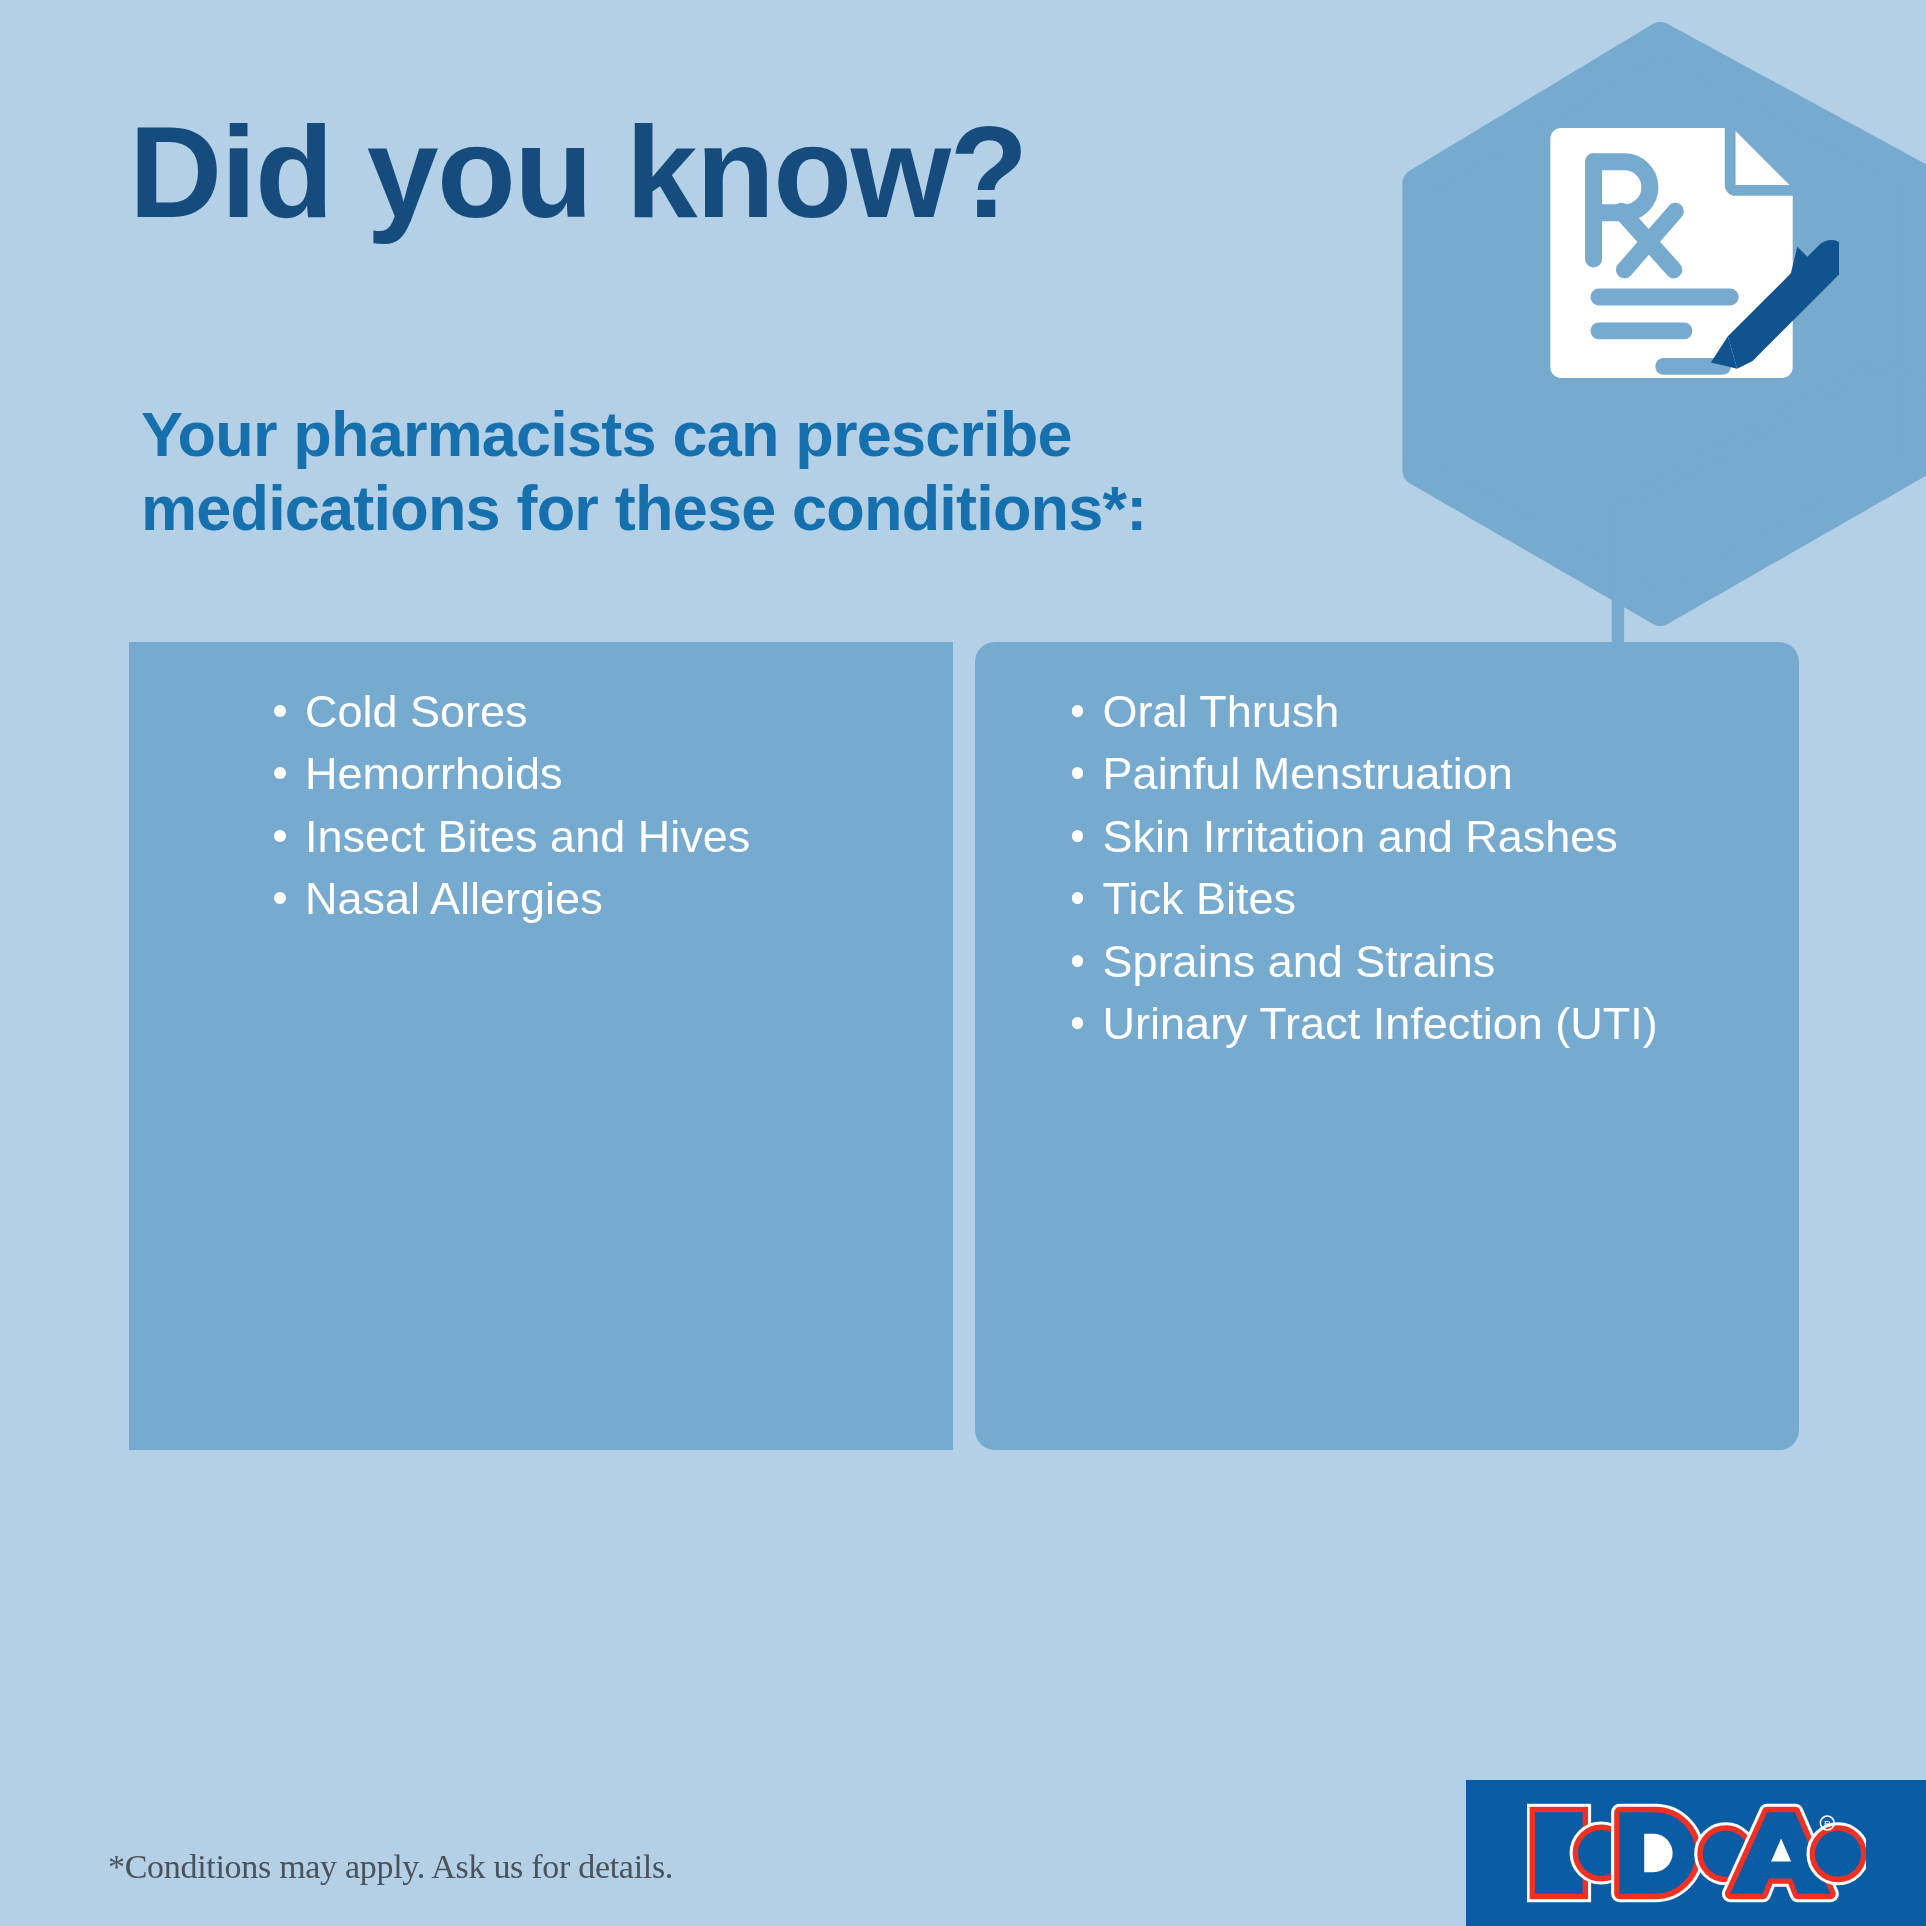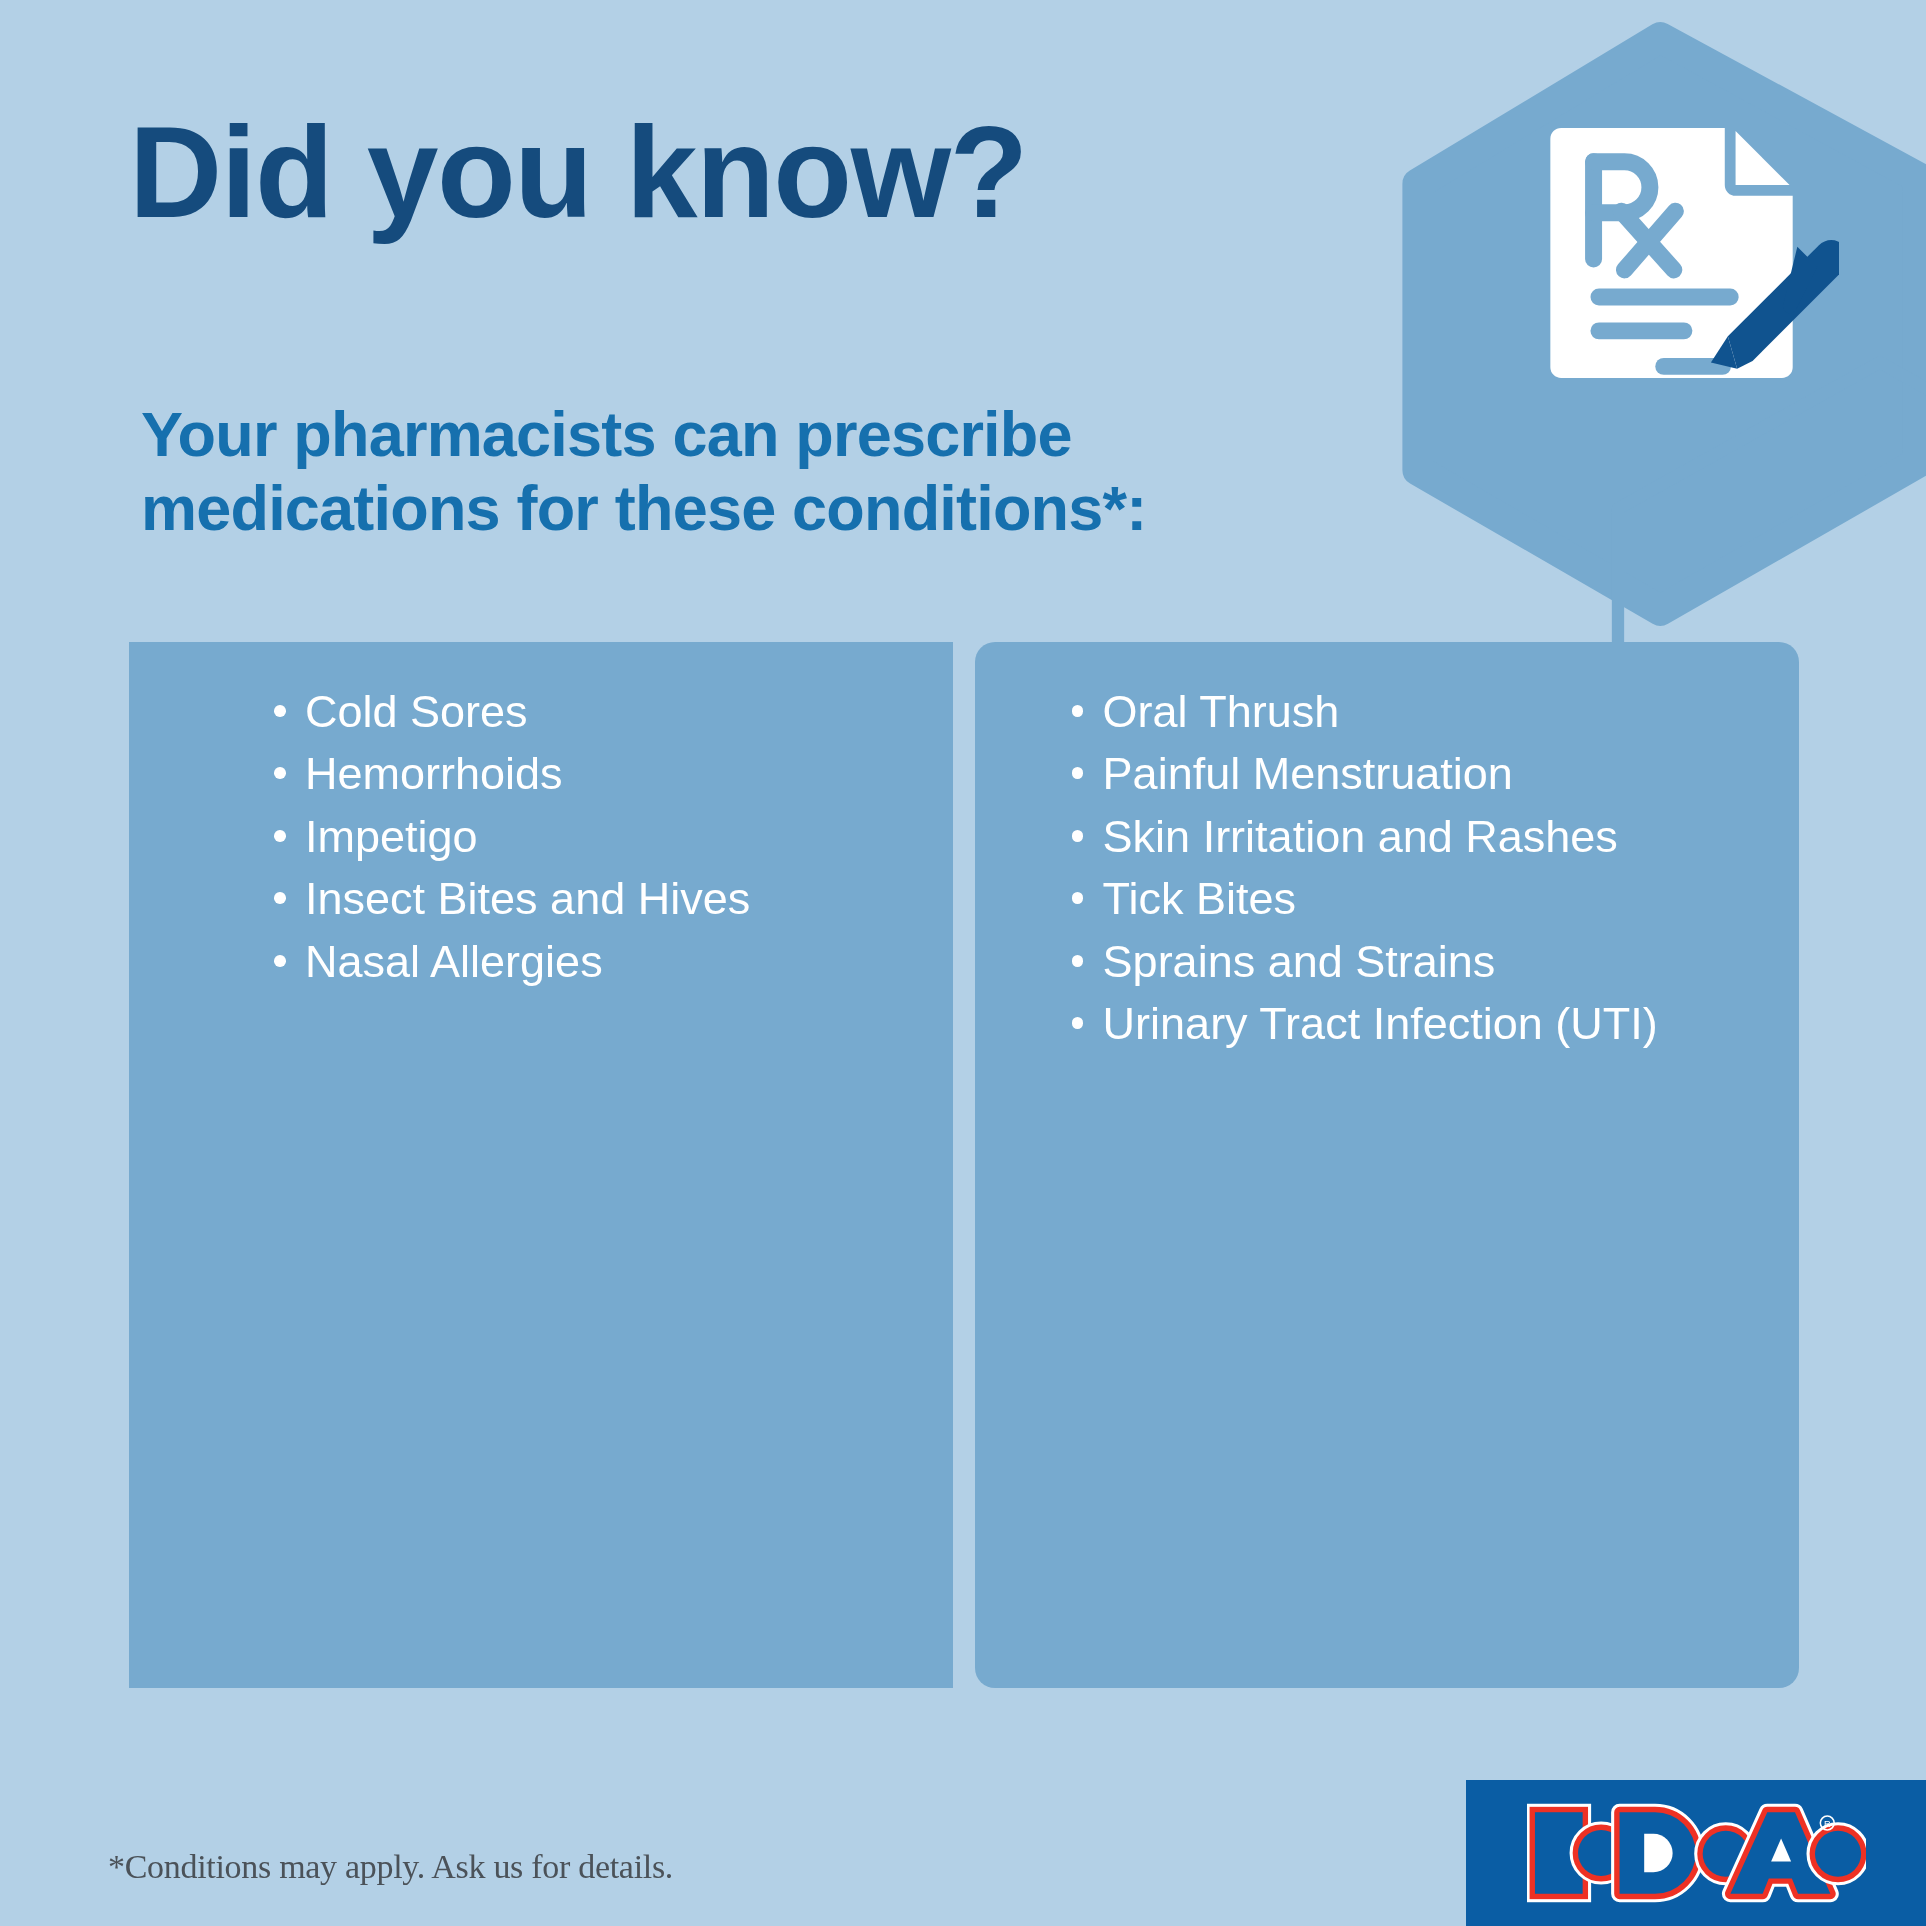--- a/index.html
+++ b/index.html
@@ -37,21 +37,21 @@
     font-weight:bold;
     color:#1670ae;
     letter-spacing:-0.8px;
     max-width:1156px;
   }
 
   
   .panels{
     position:absolute;
     left:129px; top:642px;
-    width:1670px; height:1046px;
+    width:1670px; height:808px;
     display:flex;
     gap:21.6px;
   }
   .panel{
     background:#77aacf;
     flex:0 0 auto;
     padding-top:40px;
   }
   .panel--left { width:824px; }
   .panel--right{ width:824px;border-radius:20px; }
@@ -143,21 +143,20 @@
   <div>Your pharmacists can prescribe</div>
   <div>medications for these conditions*:</div>
 </div>
 
 <div class="panels">
 
   <div class="panel panel--left">
     <ul class="cond-list">
       <li class="cond-item">Cold Sores</li>
       <li class="cond-item">Hemorrhoids</li>
-      <li class="cond-item">Impetigo</li>
       <li class="cond-item">Insect Bites and Hives</li>
       <li class="cond-item">Nasal Allergies</li>
     </ul>
   </div>
 
   <div class="panel panel--right">
     <ul class="cond-list">
       <li class="cond-item">Oral Thrush</li>
       <li class="cond-item">Painful Menstruation</li>
       <li class="cond-item">Skin Irritation and Rashes</li>

